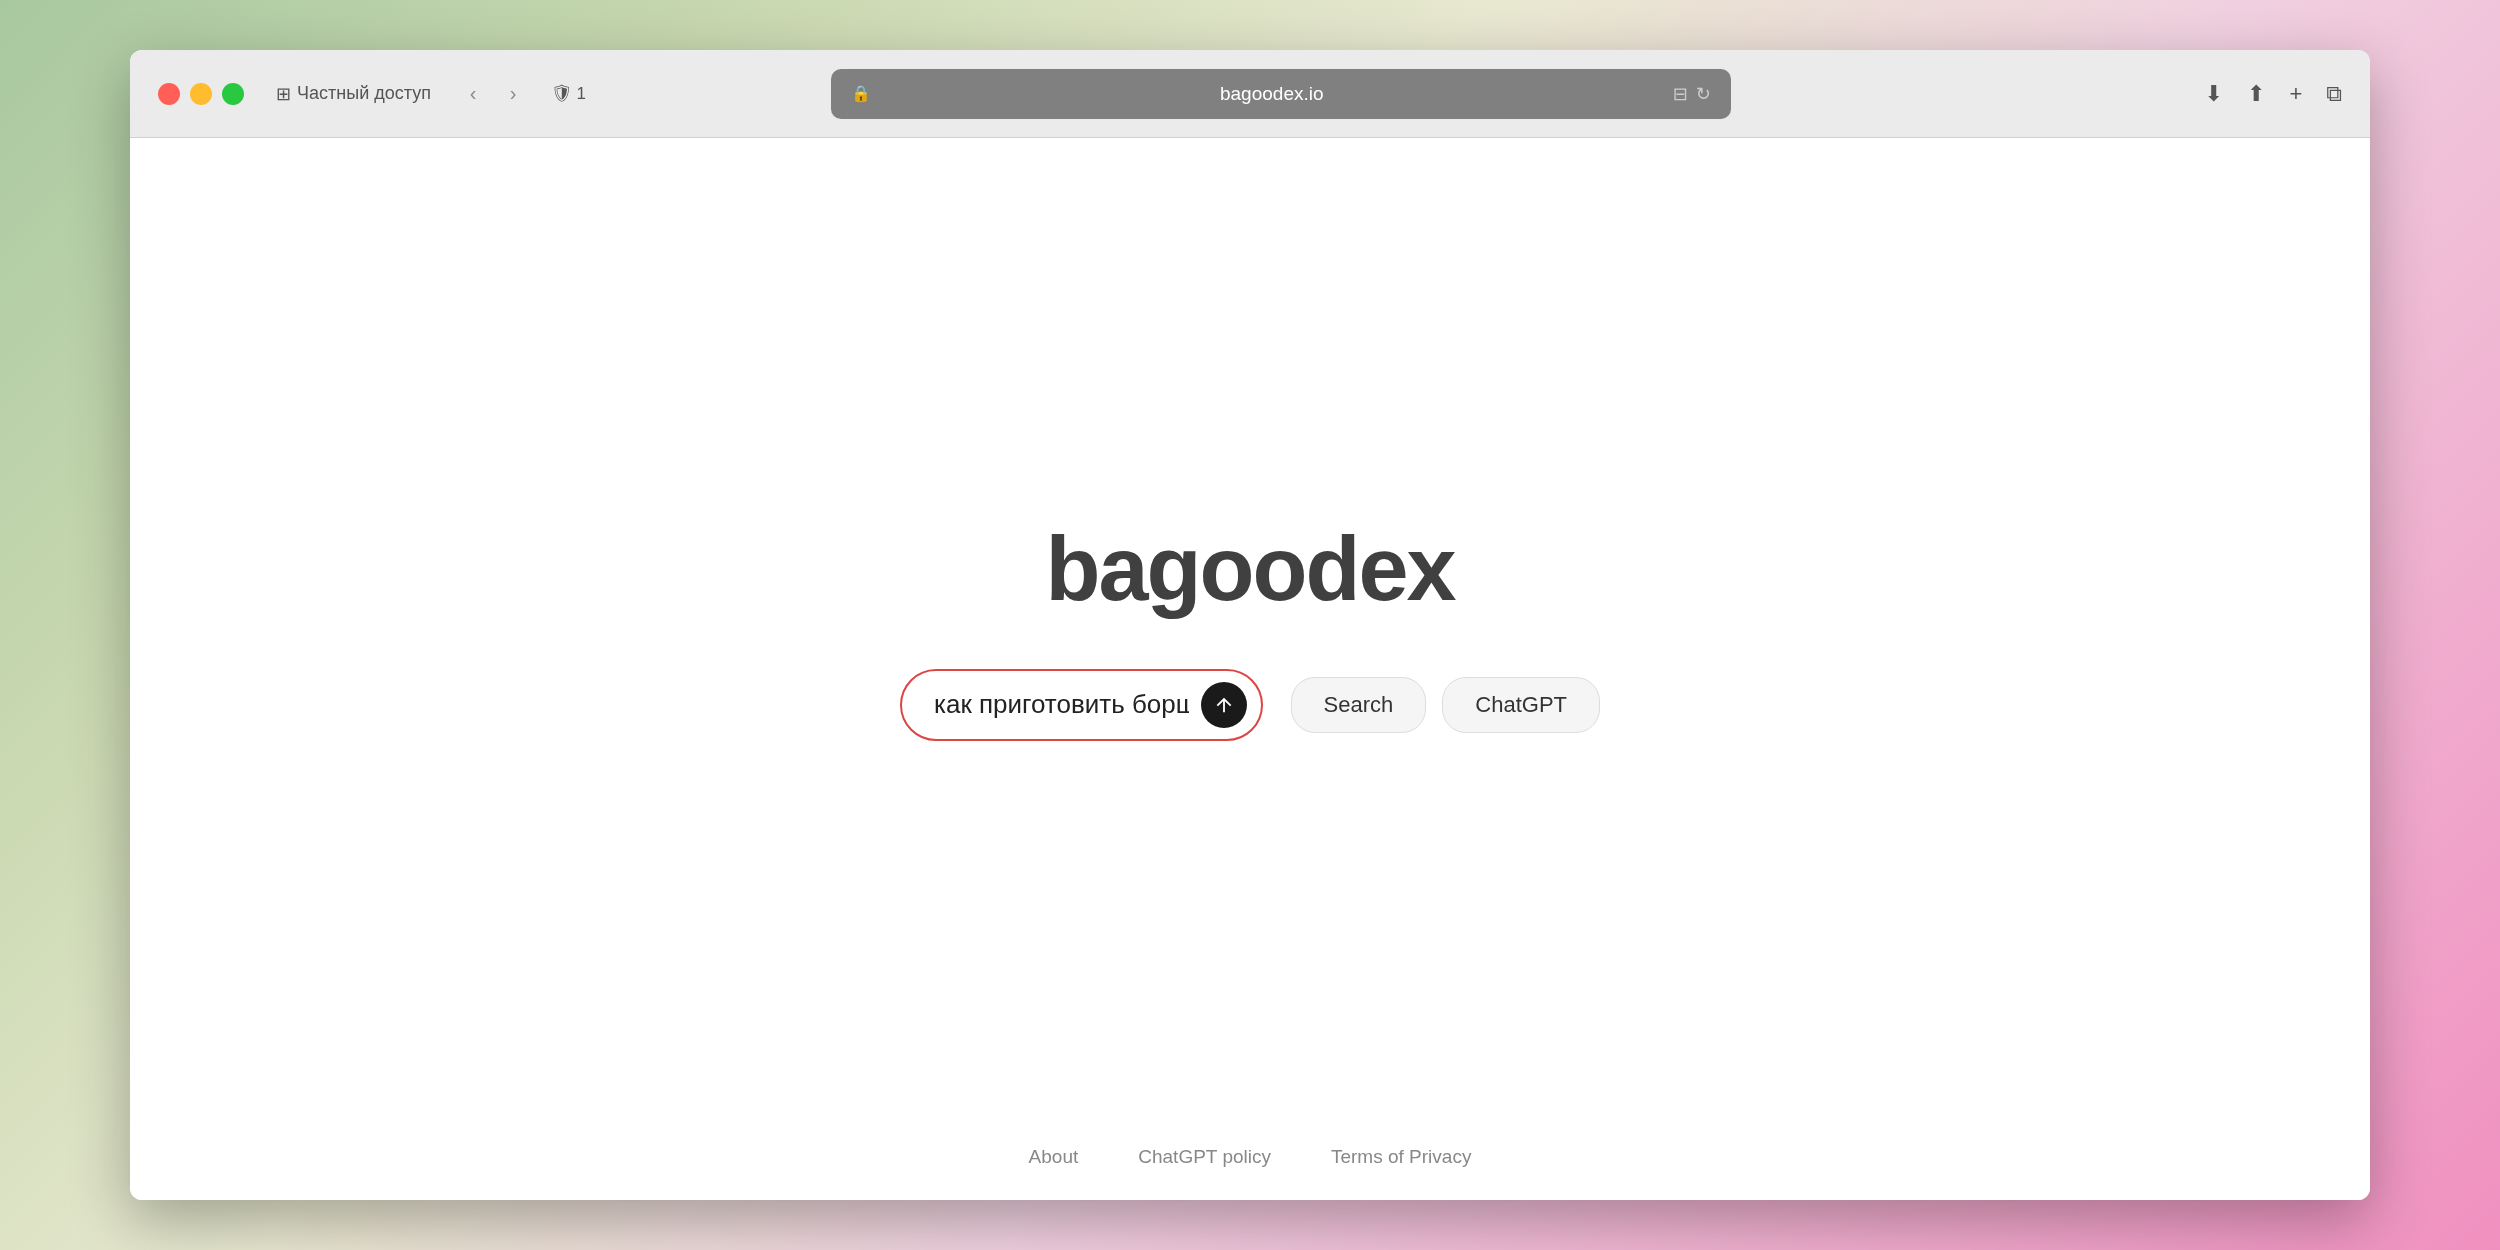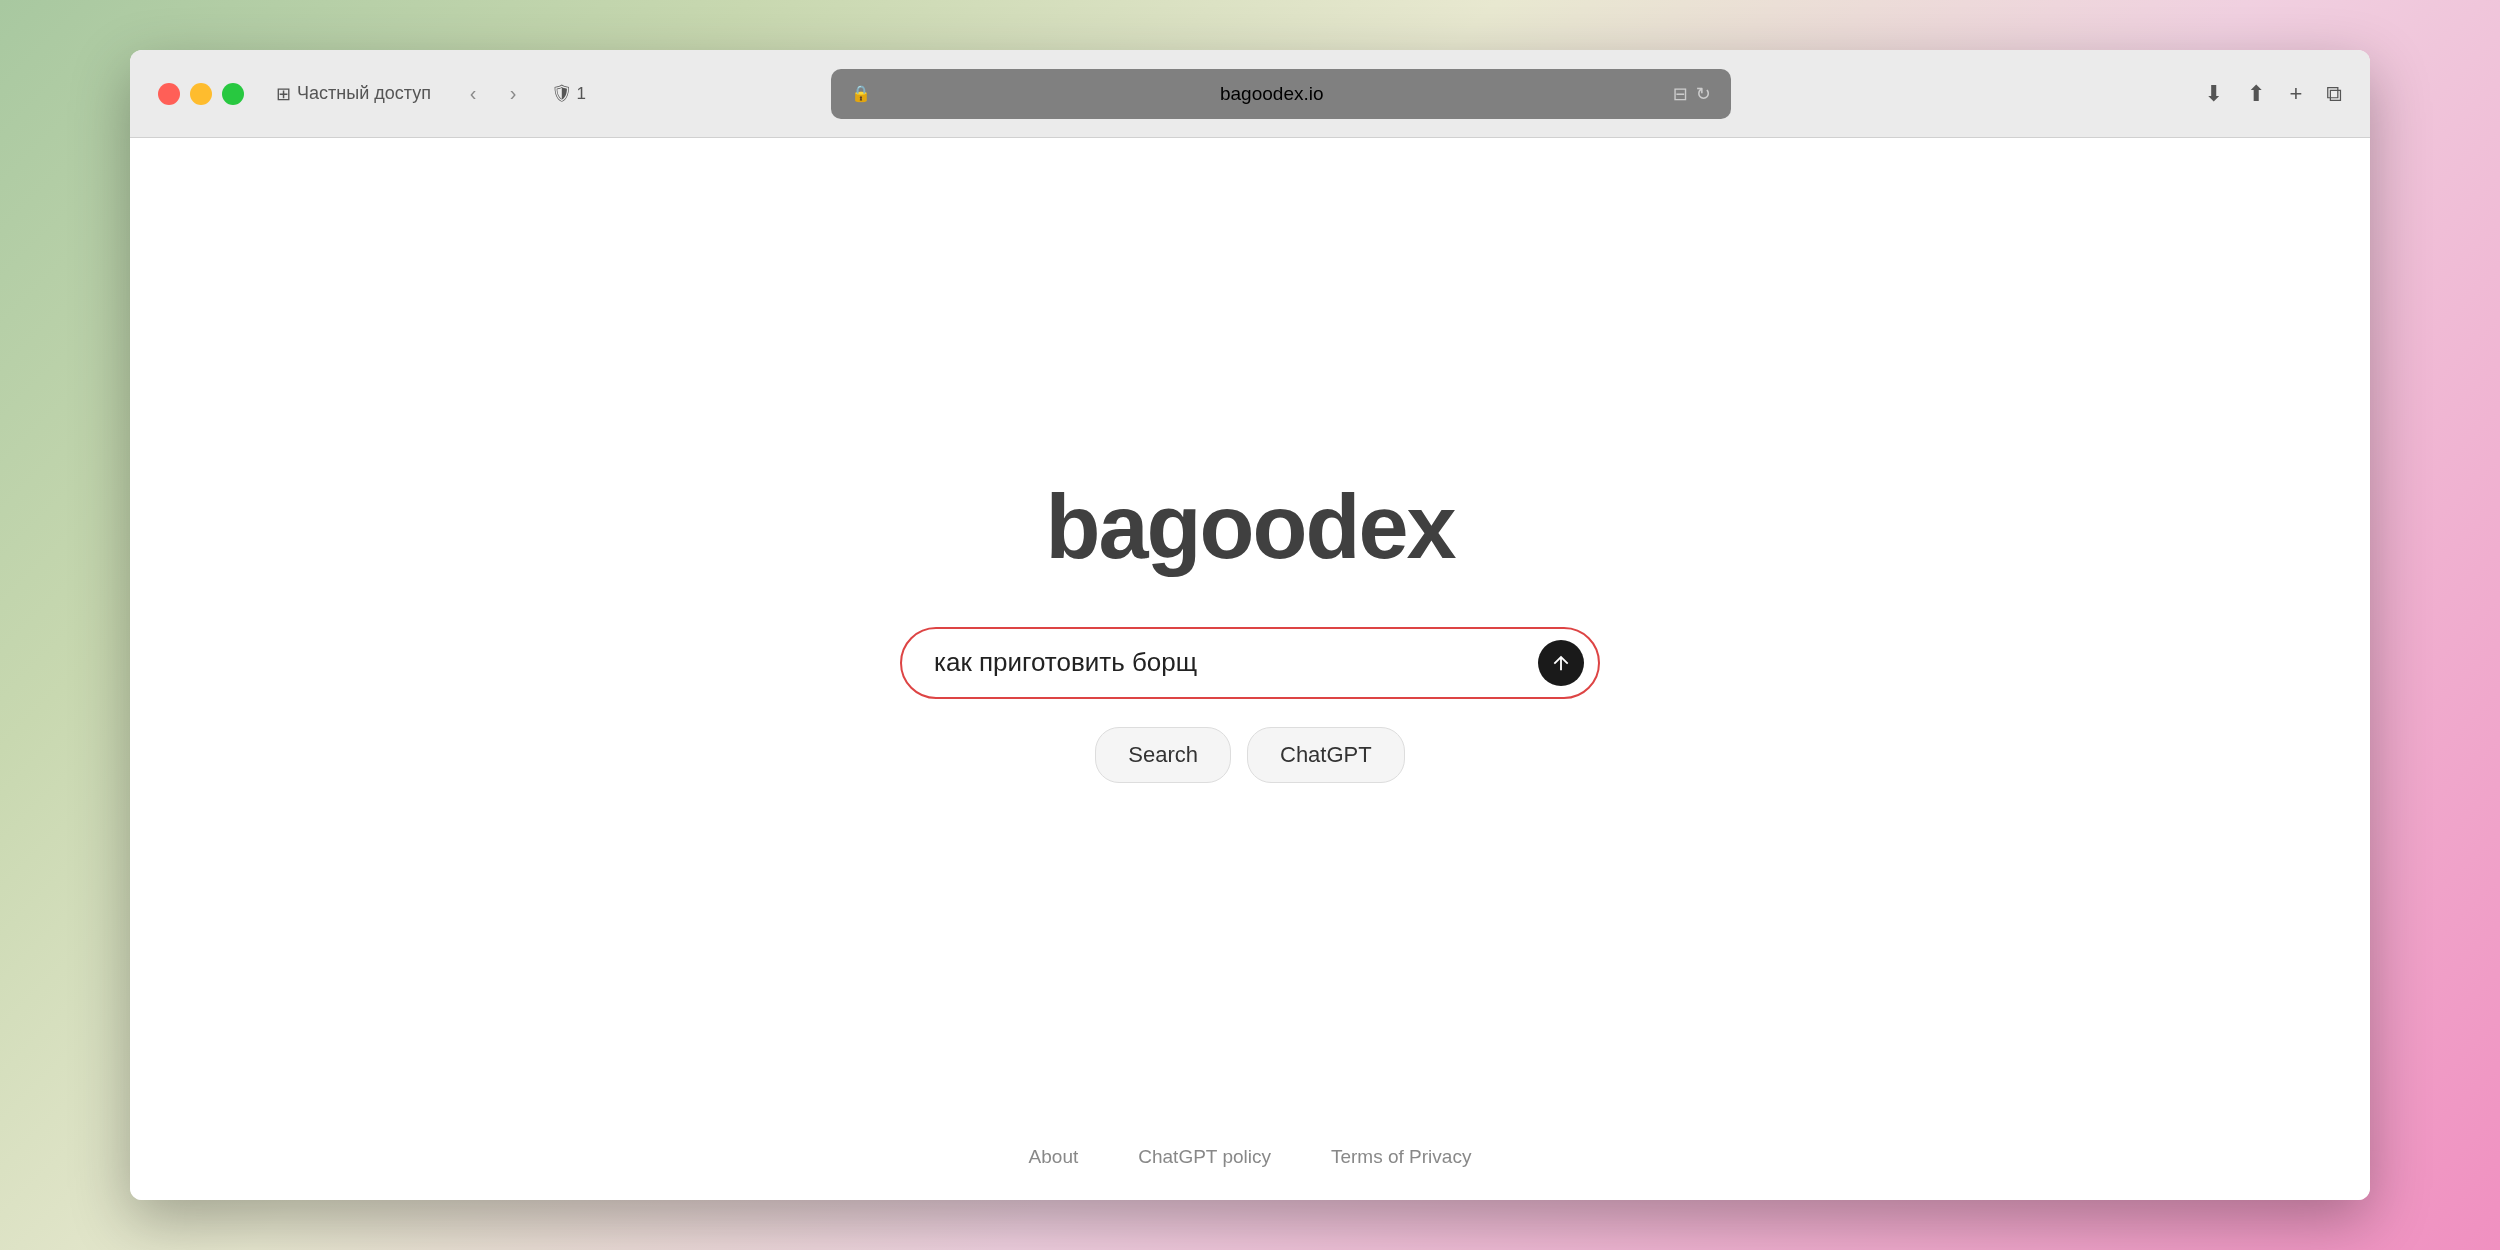--- a/index.html
+++ b/index.html
@@ -103,21 +103,21 @@
       padding: 0 20px;
       gap: 8px;
     }
 
     .lock-icon {
       color: #ccc;
       font-size: 16px;
     }
 
     .address-text {
-      color: #000000;
+      color: #ffffff;
       font-size: 19px;
       flex: 1;
       text-align: center;
     }
 
     .translate-btn {
       color: #ccc;
       font-size: 18px;
       cursor: pointer;
     }
@@ -163,21 +163,21 @@
     .logo {
       font-size: 90px;
       font-weight: 600;
       color: #404040;
       letter-spacing: -2px;
       font-family: -apple-system, BlinkMacSystemFont, 'Helvetica Neue', Arial, sans-serif;
     }
 
     .search-section {
       display: flex;
-      flex-direction: column;
+      flex-direction: row;
       align-items: center;
       gap: 28px;
       width: 700px;
     }
 
     .search-input-wrapper {
       width: 100%;
       position: relative;
     }
 

